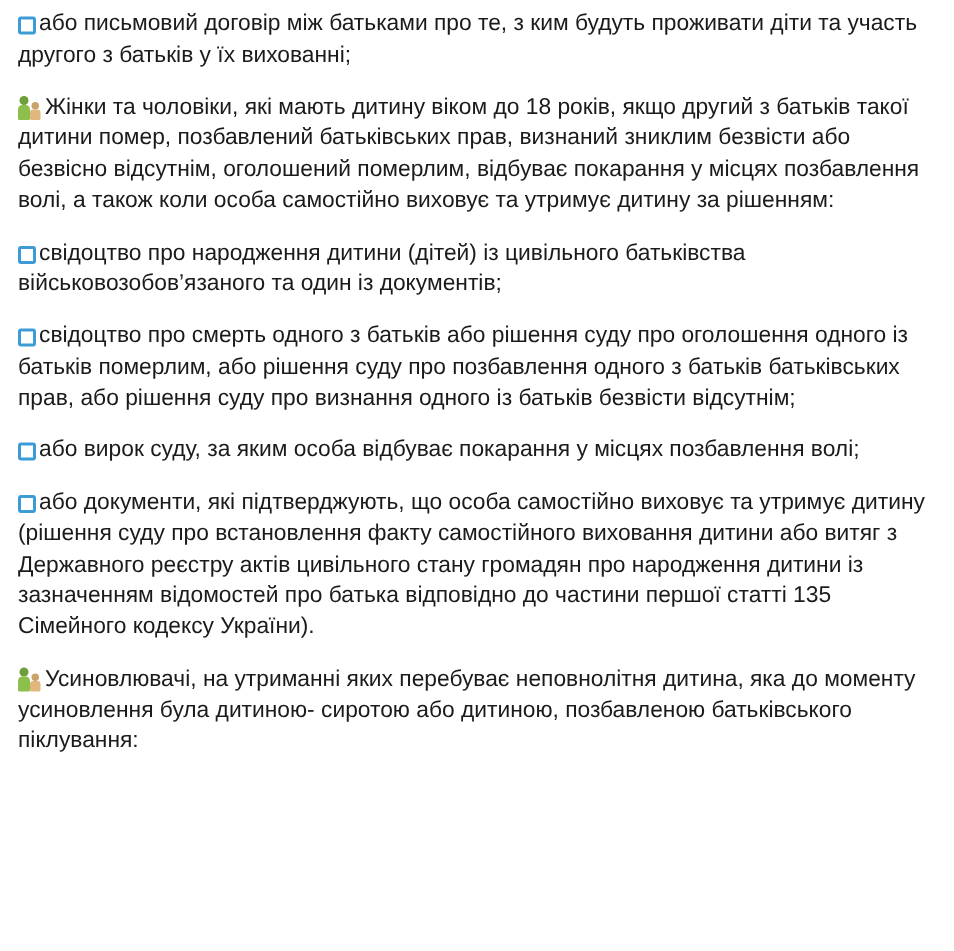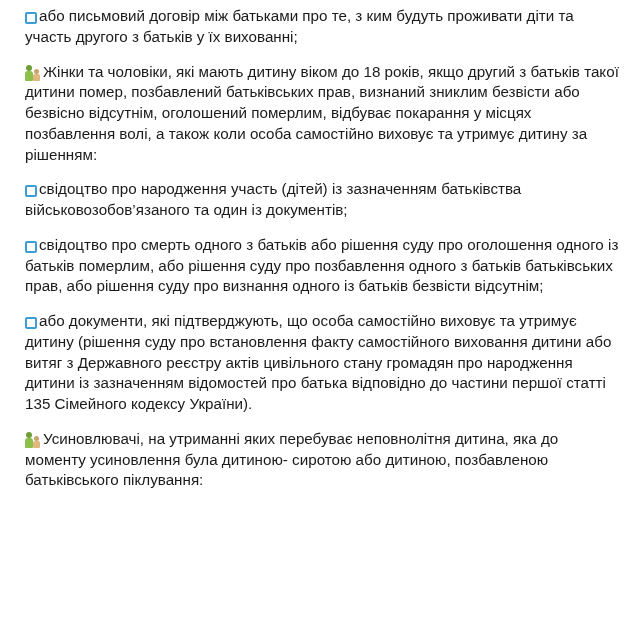--- a/index.html
+++ b/index.html
@@ -10,21 +10,21 @@
   body {
     width: 636px;
     min-height: 634px;
     font-family: "Liberation Sans", sans-serif;
     color: #1b1b1b;
     -webkit-font-smoothing: antialiased;
   }
   .page {
     width: 628px;
     box-sizing: border-box;
-    padding: 6px 8px 0 25px;
+    padding: 6px 8px 0 12px;
   }
   .block {
     display: block;
     font-size: 15.2px;
     line-height: 1.365;
     margin: 0 0 14px 0;
     text-align: left;
     word-wrap: break-word;
   }
   .block:last-child {
@@ -105,27 +105,30 @@
   <p class="block">
     <span class="marker cb"></span><span class="txt">або письмовий договір між батьками про те, з ким будуть проживати діти та участь другого з батьків у їх вихованні;</span>
   </p>
 
 
   <p class="block">
     <span class="marker fam"><span class="adult-head"></span><span class="adult-body"></span><span class="child-head"></span><span class="child-body"></span></span><span class="txt">Жінки та чоловіки, які мають дитину віком до 18 років, якщо другий з батьків такої  дитини помер, позбавлений батьківських прав, визнаний зниклим безвісти або безвісно відсутнім, оголошений померлим, відбуває покарання у місцях позбавлення волі, а також коли особа самостійно виховує та утримує дитину за рішенням:</span>
   </p>
 
   <p class="block">
-    <span class="marker cb"></span><span class="txt">свідоцтво про народження участь (дітей) із зазначенням батьківства військовозобов’язаного та один із документів;</span>
+    <span class="marker cb"></span><span class="txt">свідоцтво про народження дитини (дітей) із цивільного батьківства військовозобов’язаного та один із документів;</span>
   </p>
 
   <p class="block">
     <span class="marker cb"></span><span class="txt">свідоцтво про смерть одного з батьків або рішення суду про оголошення одного із батьків померлим, або рішення суду про позбавлення одного з батьків батьківських прав, або рішення суду про визнання одного із батьків безвісти відсутнім;</span>
   </p>
 
+  <p class="block">
+    <span class="marker cb"></span><span class="txt">або вирок суду, за яким особа відбуває покарання у місцях позбавлення волі;</span>
+  </p>
 
   <p class="block">
     <span class="marker cb"></span><span class="txt">або документи, які підтверджують, що особа самостійно виховує та утримує дитину (рішення суду про встановлення факту самостійного виховання дитини або витяг з Державного реєстру актів цивільного стану громадян про народження дитини із зазначенням відомостей про батька відповідно до частини першої статті 135 Сімейного кодексу України).</span>
   </p>
 
   <p class="block">
     <span class="marker fam"><span class="adult-head"></span><span class="adult-body"></span><span class="child-head"></span><span class="child-body"></span></span><span class="txt">Усиновлювачі, на утриманні яких перебуває неповнолітня дитина, яка до моменту усиновлення була дитиною- сиротою або дитиною, позбавленою батьківського піклування:</span>
   </p>
 
 </div>

